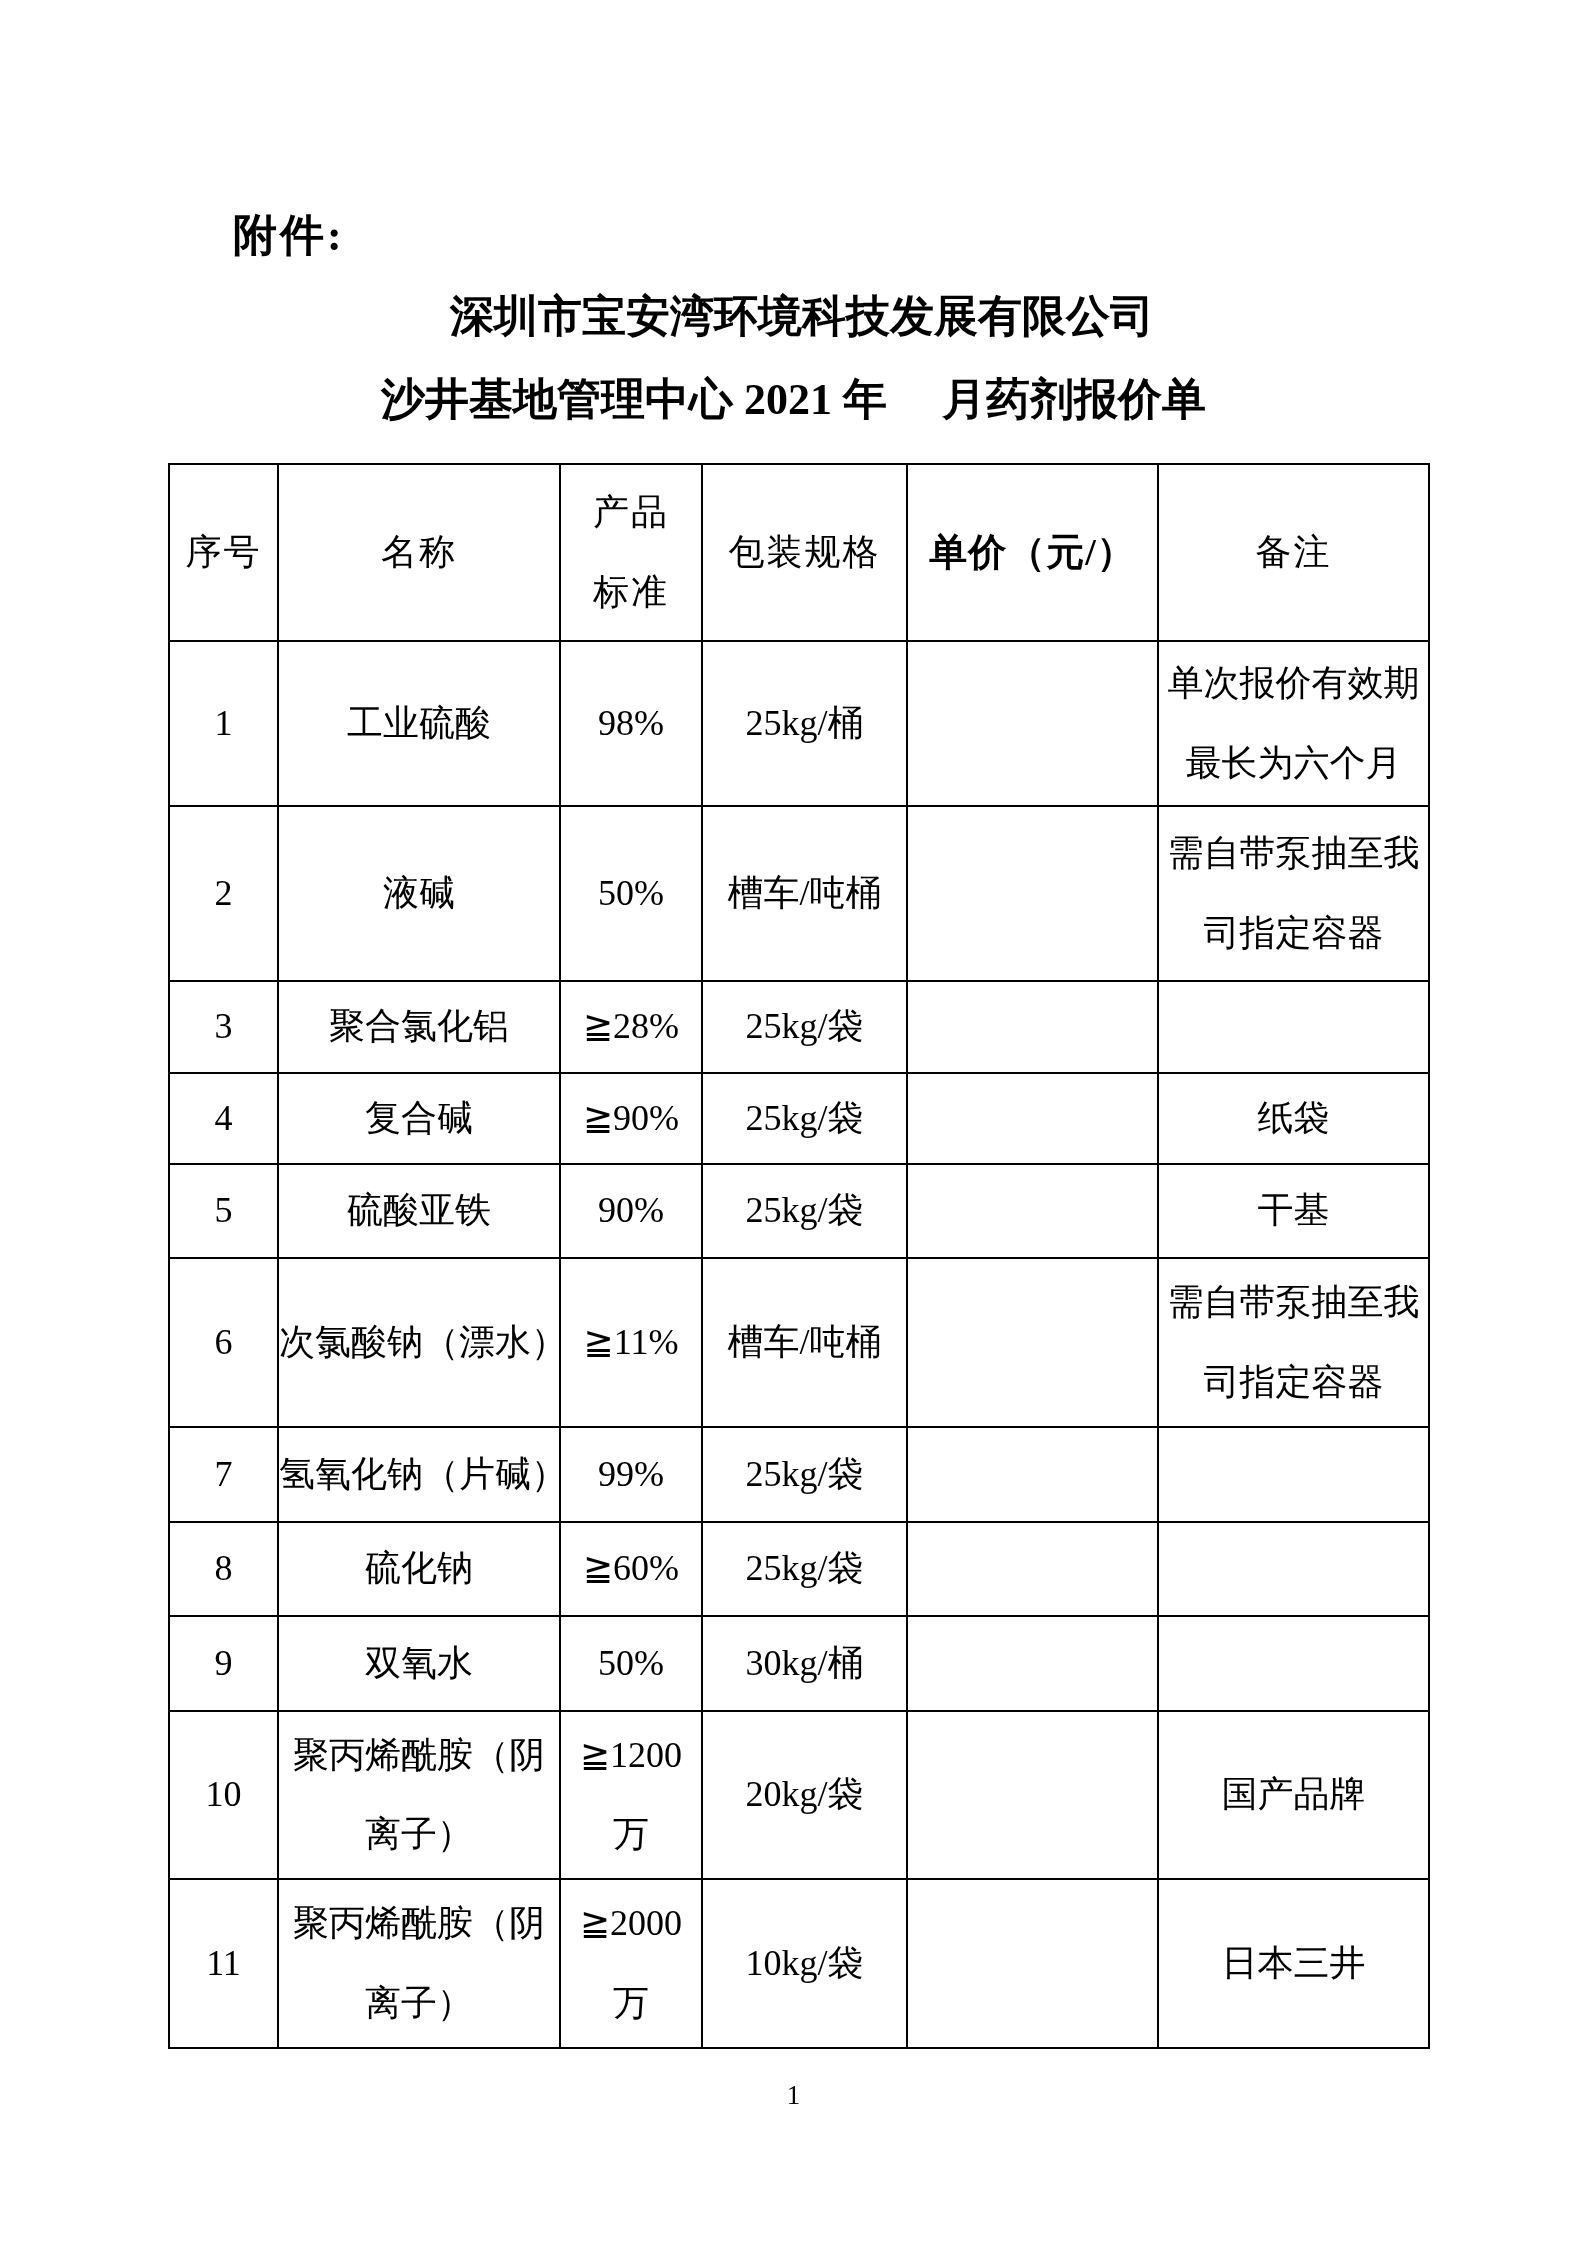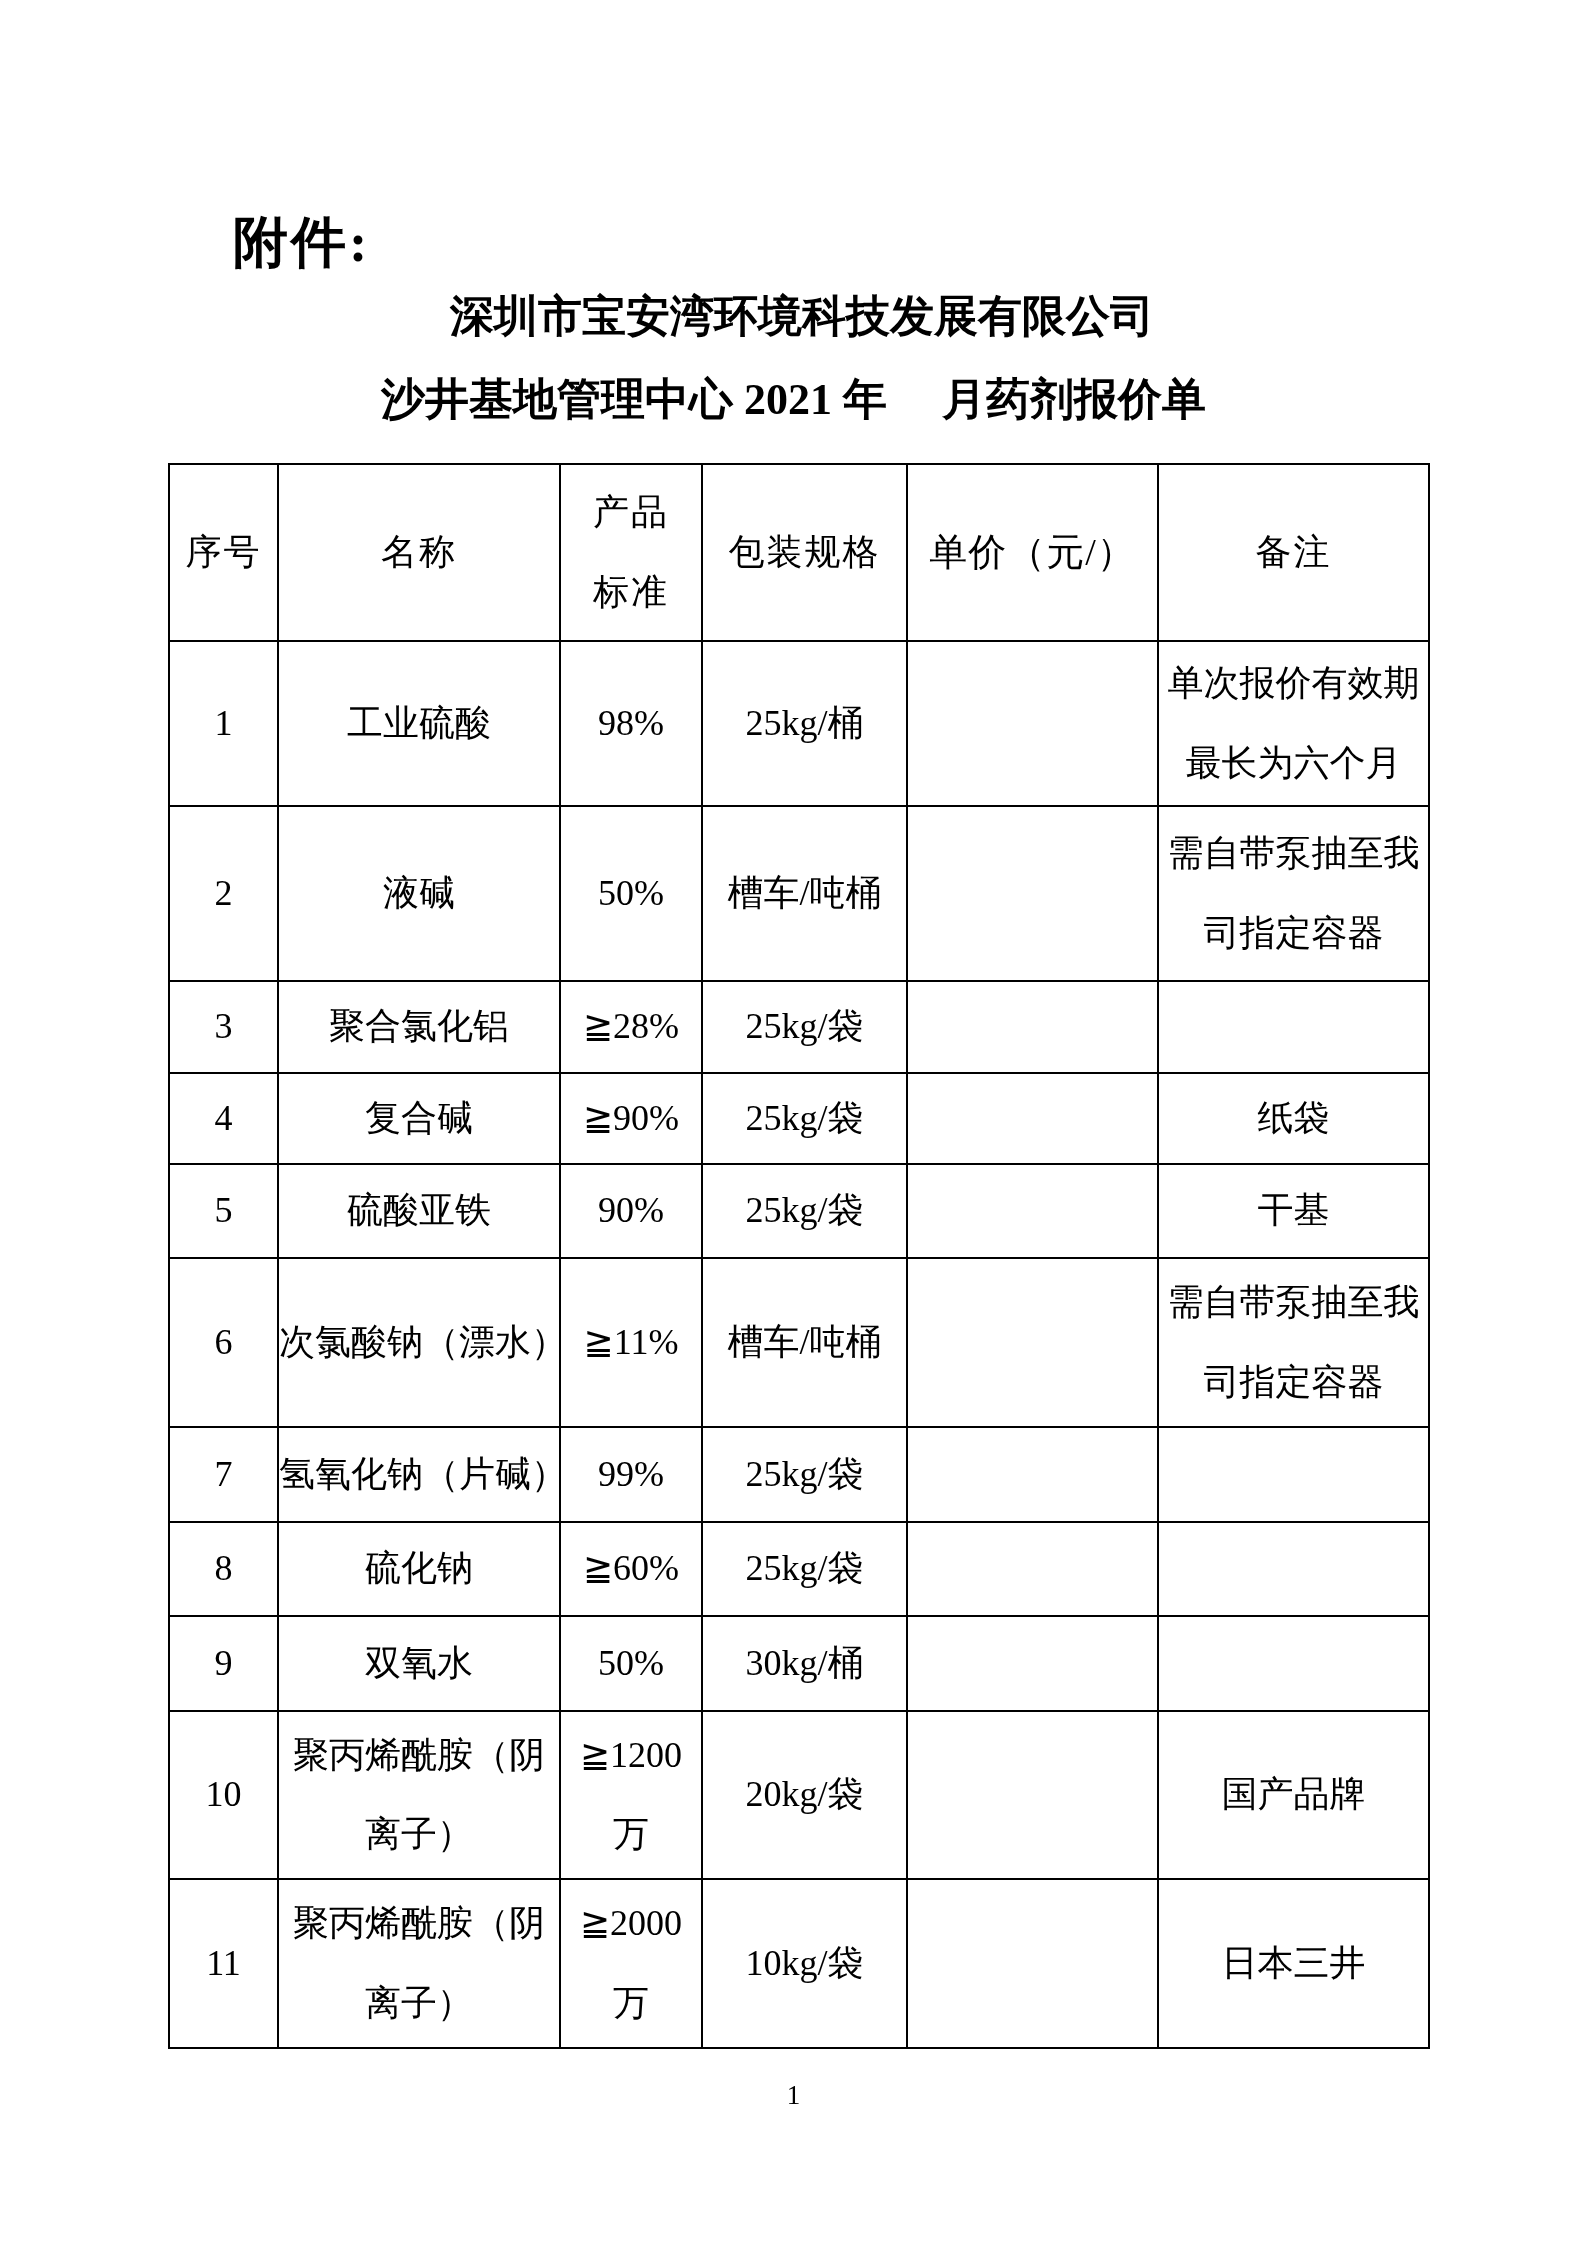--- a/index.html
+++ b/index.html
@@ -9,21 +9,21 @@
     height: 2245px;
     background: #ffffff;
     color: #000000;
     font-family: "Liberation Serif", "DejaVu Serif", serif;
     overflow: hidden;
   }
   .doc-attachment {
     position: absolute;
     left: 233px;
     top: 206px;
-    font-size: 55px;
+    font-size: 44px;
     font-weight: bold;
     letter-spacing: 3px;
     white-space: pre;
   }
   .doc-title1 {
     position: absolute;
     left: 0; right: 0;
     top: 287px;
     text-align: center;
     font-size: 44px;
@@ -55,21 +55,21 @@
     vertical-align: middle;
     font-size: 36px;
     font-weight: normal;
     line-height: 2.2;
     white-space: pre;
     overflow: visible;
   }
   table.quote th { letter-spacing: 2px; }
   table.quote th.price-header {
     font-size: 38px;
-    font-weight: normal;
+    font-weight: bold;
     letter-spacing: 1px;
   }
   .page-num {
     position: absolute;
     left: 0; right: 0;
     top: 2080px;
     text-align: center;
     font-size: 27px;
   }
 </style>

